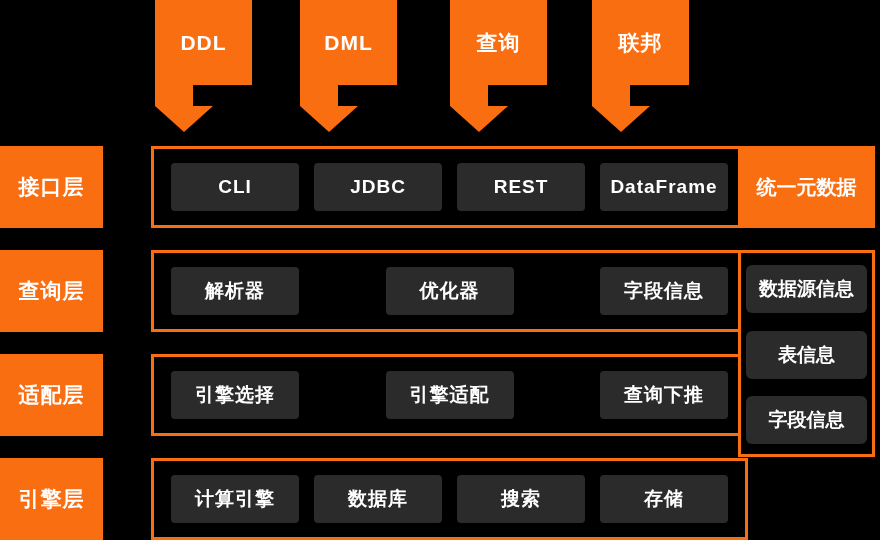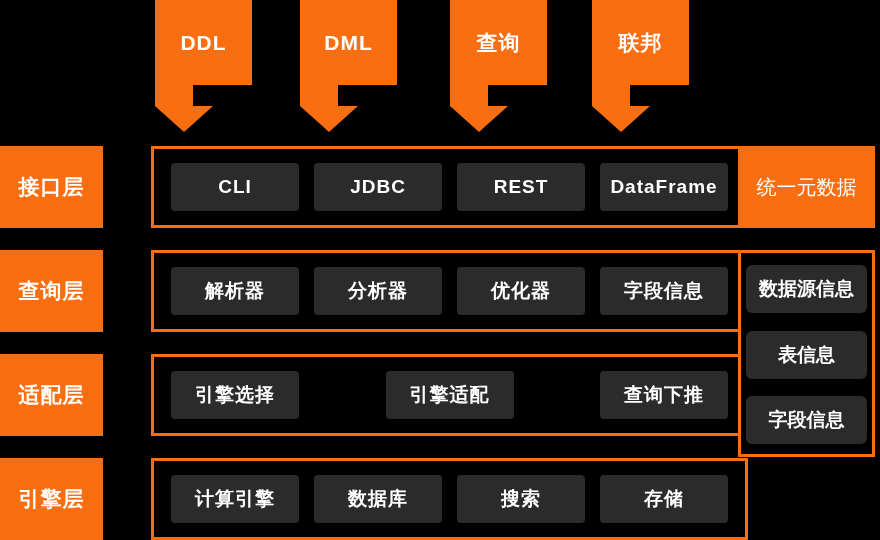--- a/index.html
+++ b/index.html
@@ -46,21 +46,21 @@
   }
   .cell{
     width:128px;height:48px;background:var(--cell);border-radius:4px;
     display:flex;align-items:center;justify-content:center;
     color:var(--text);font-size:19px;font-weight:600;letter-spacing:1px;
   }
   
   .meta-title{
     position:absolute;left:738px;top:146px;width:137px;height:82px;
     background:var(--accent);display:flex;align-items:center;justify-content:center;
-    color:var(--text);font-size:20px;font-weight:400;
+    color:var(--text);font-size:20px;font-weight:700;
   }
   .meta-container{
     position:absolute;left:738px;top:250px;width:137px;height:207px;
     border:3px solid var(--accent);background:var(--bg);
     display:flex;flex-direction:column;align-items:center;justify-content:space-between;
     padding:12px 0 10px 0;
   }
   .meta-cell{
     width:121px;height:48px;background:var(--cell);border-radius:6px;
     display:flex;align-items:center;justify-content:center;
@@ -97,21 +97,20 @@
   <div class="layer-container" style="top:146px">
     <div class="cell">CLI</div>
     <div class="cell">JDBC</div>
     <div class="cell">REST</div>
     <div class="cell">DataFrame</div>
   </div>
 
   <div class="layer-label" style="top:250px">查询层</div>
   <div class="layer-container" style="top:250px">
     <div class="cell">解析器</div>
-    <div class="cell">分析器</div>
     <div class="cell">优化器</div>
     <div class="cell">字段信息</div>
   </div>
 
   <div class="layer-label" style="top:354px">适配层</div>
   <div class="layer-container" style="top:354px">
     <div class="cell">引擎选择</div>
     <div class="cell">引擎适配</div>
     <div class="cell">查询下推</div>
   </div>

